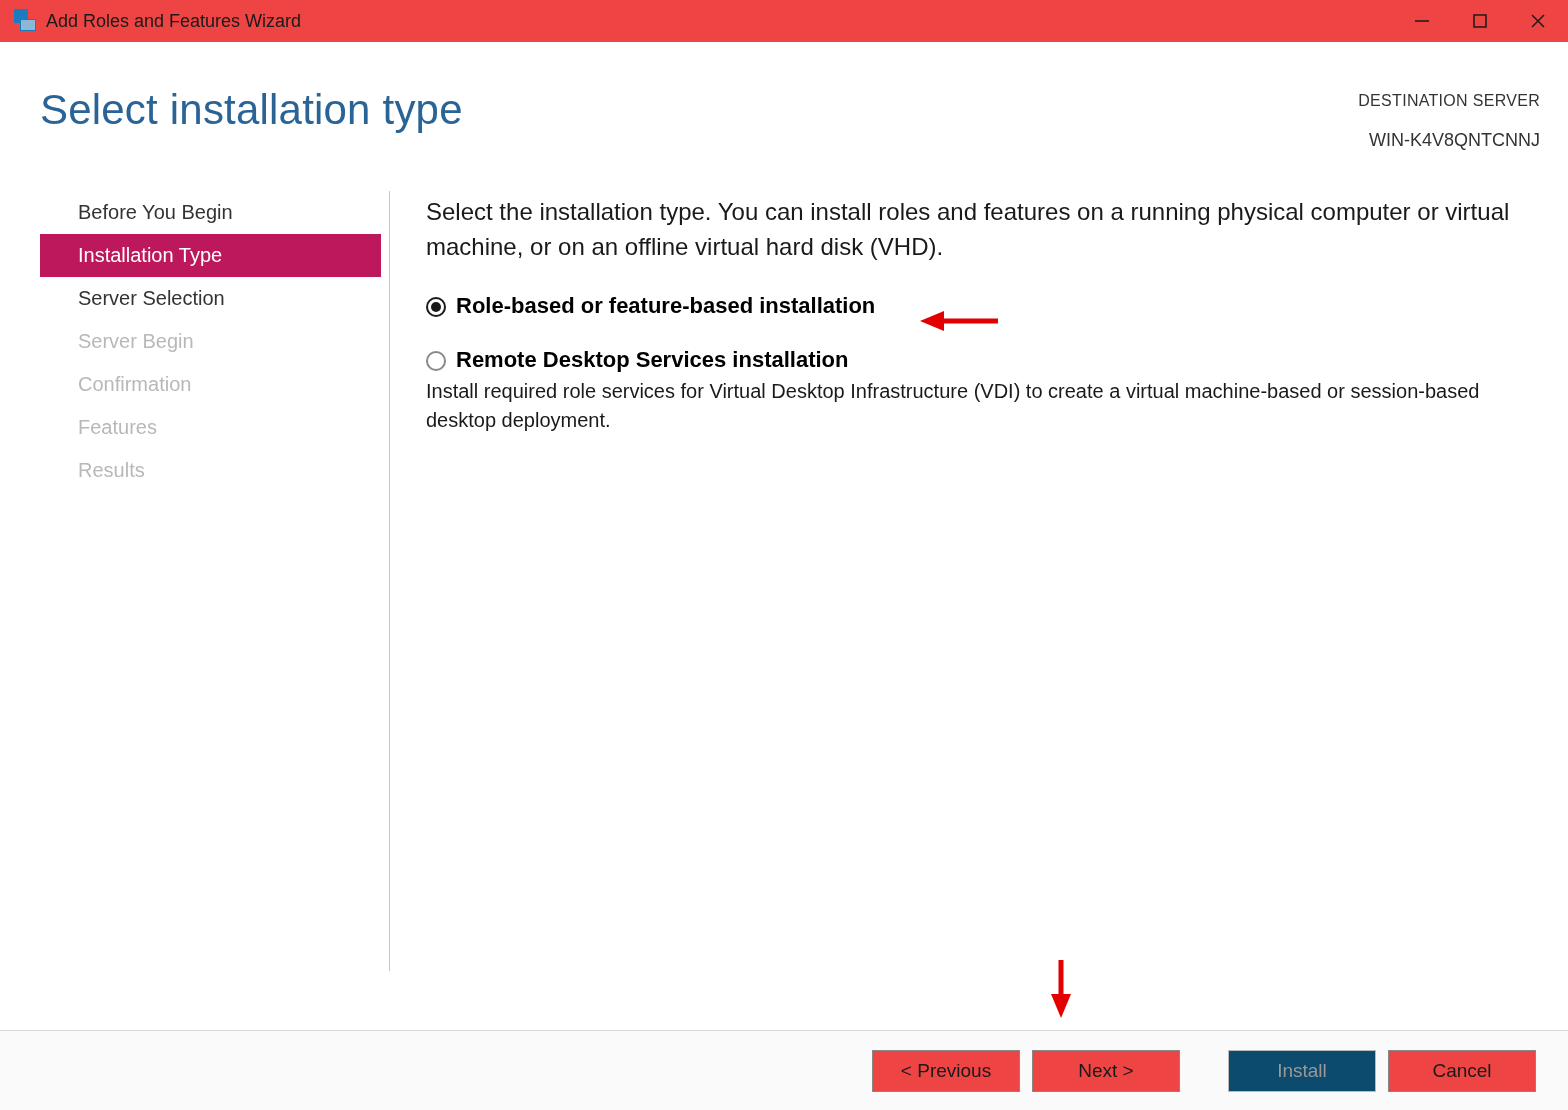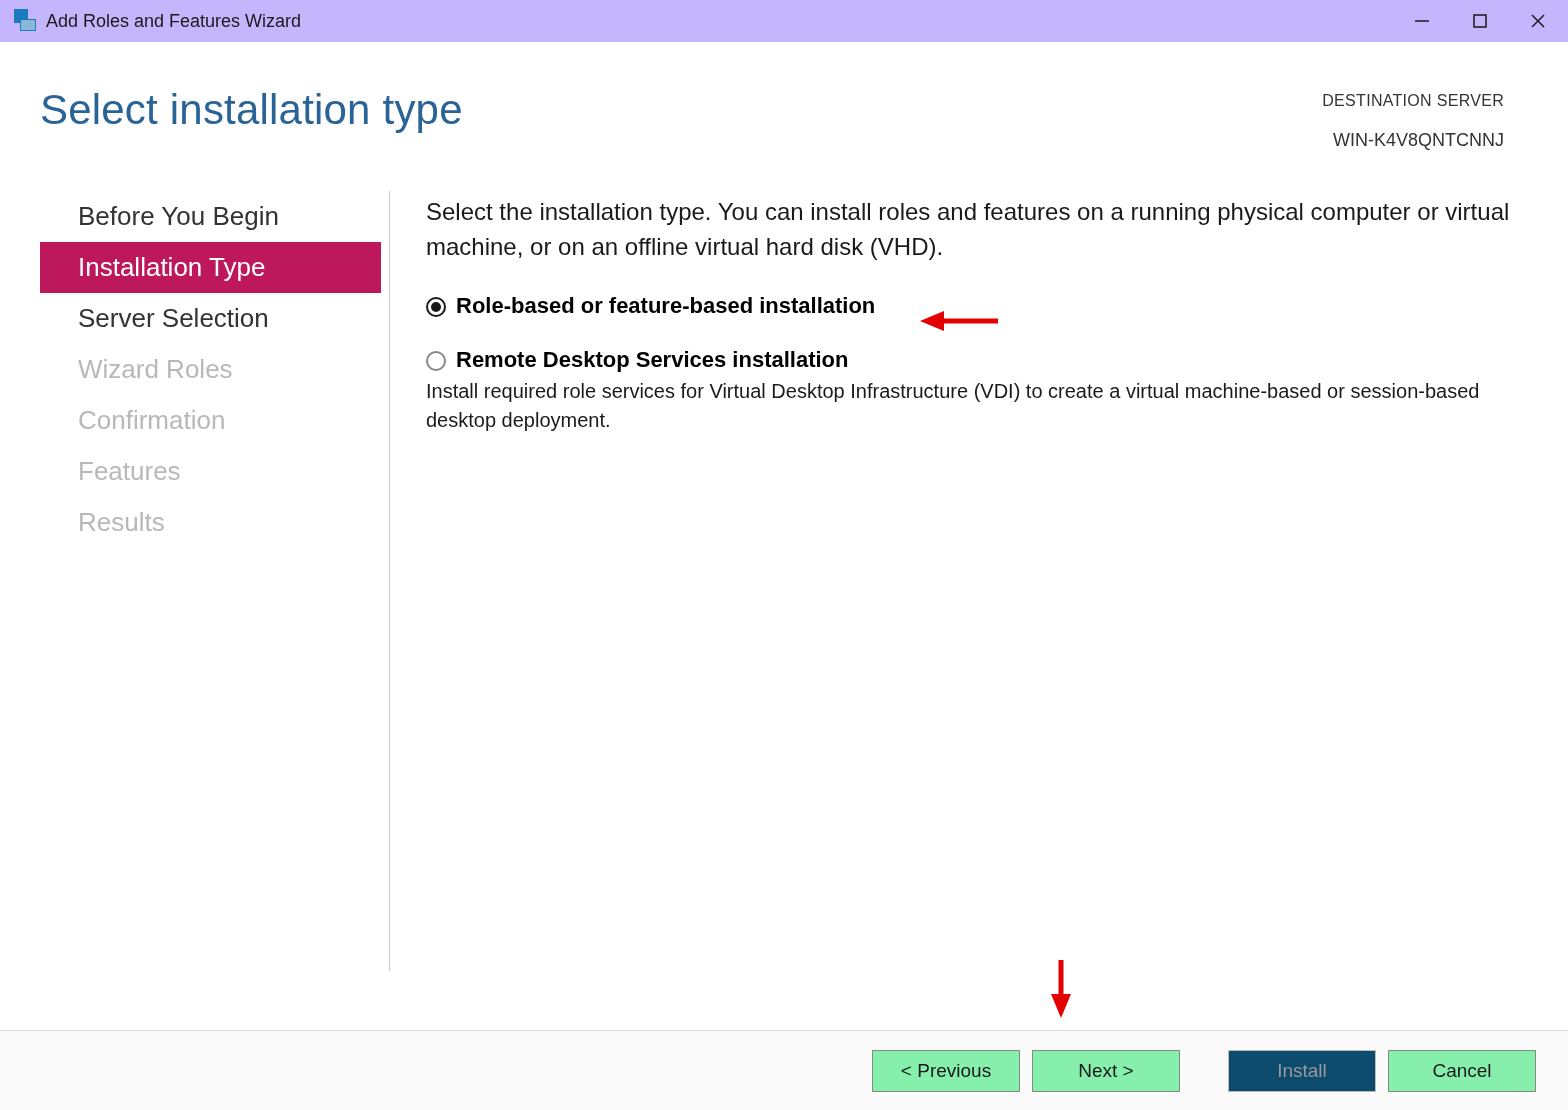--- a/index.html
+++ b/index.html
@@ -13,21 +13,21 @@
       width: 1568px;
       height: 1110px;
       overflow: hidden;
       position: relative;
     }
     .titlebar {
       height: 42px;
       display: flex;
       align-items: center;
       padding: 0 1px 0 12px;
-      background: #c4b5fd;
+      background: #ef4444;
     }
     .titlebar-icon {
       width: 24px;
       height: 24px;
       margin-right: 10px;
       position: relative;
     }
     .titlebar-icon .srv1 {
       position: absolute;
       left: 2px;
@@ -62,21 +62,21 @@
       justify-content: center;
       font-size: 16px;
       cursor: pointer;
     }
     .window-btn svg {
       stroke: #1a1a1a;
       stroke-width: 1.5;
       fill: none;
     }
     .header-region {
-      padding: 44px 64px 0 40px;
+      padding: 44px 28px 0 40px;
       display: flex;
       justify-content: space-between;
       align-items: flex-start;
     }
     .page-title {
       font-size: 42px;
       font-weight: 300;
       color: #2a6496;
       letter-spacing: 0.2px;
     }
@@ -103,21 +103,21 @@
       width: 390px;
       padding-left: 40px;
       padding-right: 8px;
       border-right: 1px solid #c7c7c7;
     }
     .sidebar-list {
       list-style: none;
     }
     .sidebar-item {
       padding: 10px 0 10px 38px;
-      font-size: 26px;
+      font-size: 20px;
       color: #333;
       cursor: pointer;
     }
     .sidebar-item.active {
       background: #be185d;
       color: #ffffff;
     }
     .sidebar-item.disabled {
       color: #b8b8b8;
       cursor: default;
@@ -185,21 +185,21 @@
       align-items: center;
       justify-content: flex-end;
       padding-right: 32px;
       gap: 12px;
       background: #fafafa;
     }
     .footer-btn {
       width: 148px;
       height: 42px;
       border: 1px solid #888;
-      background: #86efac;
+      background: #ef4444;
       font-size: 19px;
       color: #1a1a1a;
       cursor: pointer;
       display: flex;
       align-items: center;
       justify-content: center;
     }
     .footer-btn.disabled {
       color: #999;
       border-color: #bbb;
@@ -256,21 +256,21 @@
     <div class="dest-server">WIN-K4V8QNTCNNJ</div>
   </div>
 </div>
 
 <div class="body-region">
   <div class="sidebar">
     <ul class="sidebar-list">
       <li class="sidebar-item">Before You Begin</li>
       <li class="sidebar-item active">Installation Type</li>
       <li class="sidebar-item">Server Selection</li>
-      <li class="sidebar-item disabled">Wizard Roles</li>
+      <li class="sidebar-item disabled">Server Begin</li>
       <li class="sidebar-item disabled">Confirmation</li>
       <li class="sidebar-item disabled">Features</li>
       <li class="sidebar-item disabled">Results</li>
     </ul>
   </div>
   <div class="content">
     <div class="intro-text">Select the installation type. You can install roles and features on a running physical computer or virtual machine, or on an offline virtual hard disk (VHD).</div>
 
     <div class="option">
       <div class="radio-outer">

